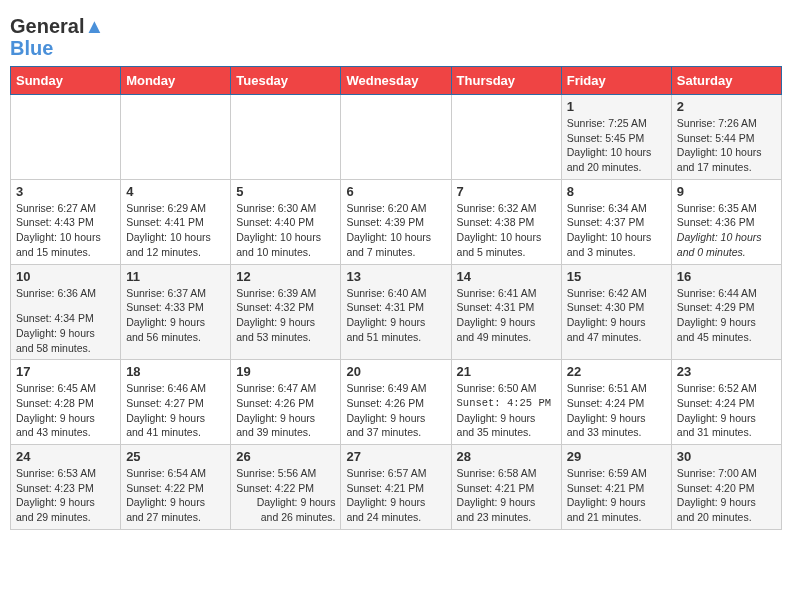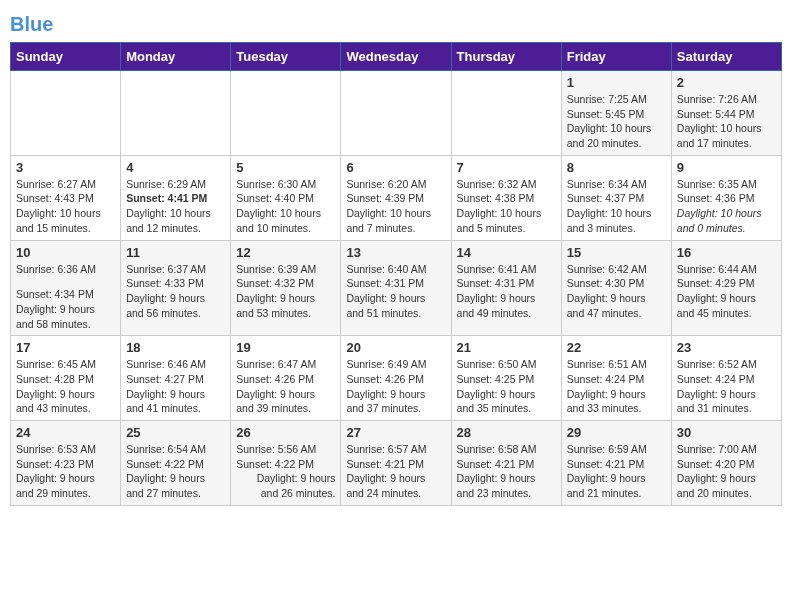--- a/index.html
+++ b/index.html
@@ -32,21 +32,21 @@
     .subtitle {
       font-size: 16px;
       color: #555;
     }
     table {
       width: 100%;
       border-collapse: collapse;
       font-size: 11px;
     }
     thead tr th {
-      background-color: #4c1d95;
+      background-color: #ef4444;
       color: #fff;
       text-align: left;
       padding: 6px 5px;
       font-size: 13px;
       border: 1px solid #2e6aa3;
     }
     tbody tr td {
       border: 1px solid #ccc;
       vertical-align: top;
       padding: 4px 5px;
@@ -67,20 +67,25 @@
     .empty-cell {
       background: #fff !important;
     }
   </style>
 </head>
 <body>
 
 <div class="header">
   <div class="logo">
     <div>
+      <div style="display:flex;align-items:center;">
+        <div style="font-size:20px;font-weight:bold;color:#333;line-height:1.2;">
+          General<span style="color:#4a90d9;">▲</span>
+        </div>
+      </div>
       <div style="font-size:20px;font-weight:bold;color:#4a90d9;line-height:1.0;">Blue</div>
     </div>
   </div>
   <div class="title-block">
     <div class="main-title"></div>
     <div class="subtitle"></div>
   </div>
 </div>
 
 <table>
@@ -118,21 +123,21 @@
       <tr>
         <td>
           <div class="day-num">3</div>
           <div style="line-height: 1.4;">Sunrise: 6:27 AM</div>
           <div style="line-height: 1.4;">Sunset: 4:43 PM</div>
           <div style="line-height: 1.4;">Daylight: 10 hours and 15 minutes.</div>
         </td>
         <td>
           <div class="day-num">4</div>
           <div style="line-height: 1.4;">Sunrise: 6:29 AM</div>
-          <div style="line-height: 1.4; font-weight: bold;">Sunset: 4:41 PM</div>
+          <div style="line-height: 1.4;">Sunset: 4:41 PM</div>
           <div style="line-height: 1.4;">Daylight: 10 hours and 12 minutes.</div>
         </td>
         <td>
           <div class="day-num">5</div>
           <div style="line-height: 1.4;">Sunrise: 6:30 AM</div>
           <div style="line-height: 1.4;">Sunset: 4:40 PM</div>
           <div style="line-height: 1.4;">Daylight: 10 hours and 10 minutes.</div>
         </td>
         <td>
           <div class="day-num">6</div>
@@ -224,21 +229,21 @@
         </td>
         <td>
           <div class="day-num">20</div>
           <div style="line-height: 1.4;">Sunrise: 6:49 AM</div>
           <div style="line-height: 1.4;">Sunset: 4:26 PM</div>
           <div style="line-height: 1.4;">Daylight: 9 hours and 37 minutes.</div>
         </td>
         <td>
           <div class="day-num">21</div>
           <div style="line-height: 1.4;">Sunrise: 6:50 AM</div>
-          <div style="line-height: 1.4;">Sunset: 4:25 PM</div>
+          <div style="line-height: 1.4; font-family: Liberation Mono, monospace;">Sunset: 4:25 PM</div>
           <div style="line-height: 1.4;">Daylight: 9 hours and 35 minutes.</div>
         </td>
         <td>
           <div class="day-num">22</div>
           <div style="line-height: 1.4;">Sunrise: 6:51 AM</div>
           <div style="line-height: 1.4;">Sunset: 4:24 PM</div>
           <div style="line-height: 1.4;">Daylight: 9 hours and 33 minutes.</div>
         </td>
         <td>
           <div class="day-num">23</div>

